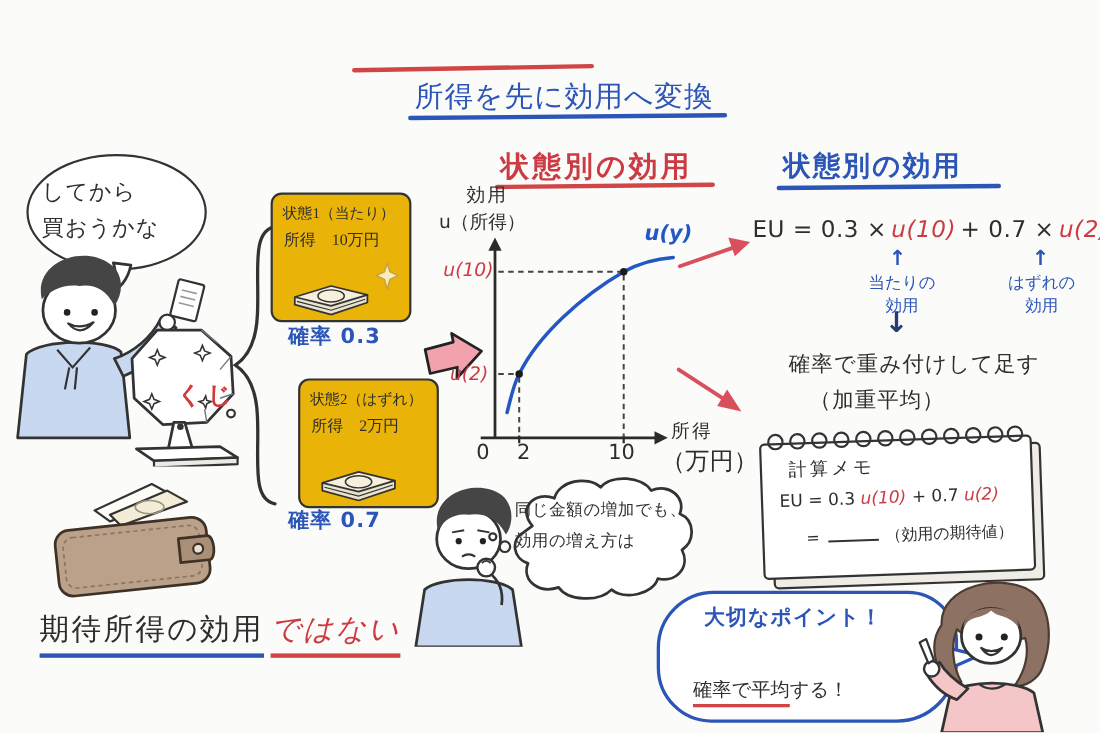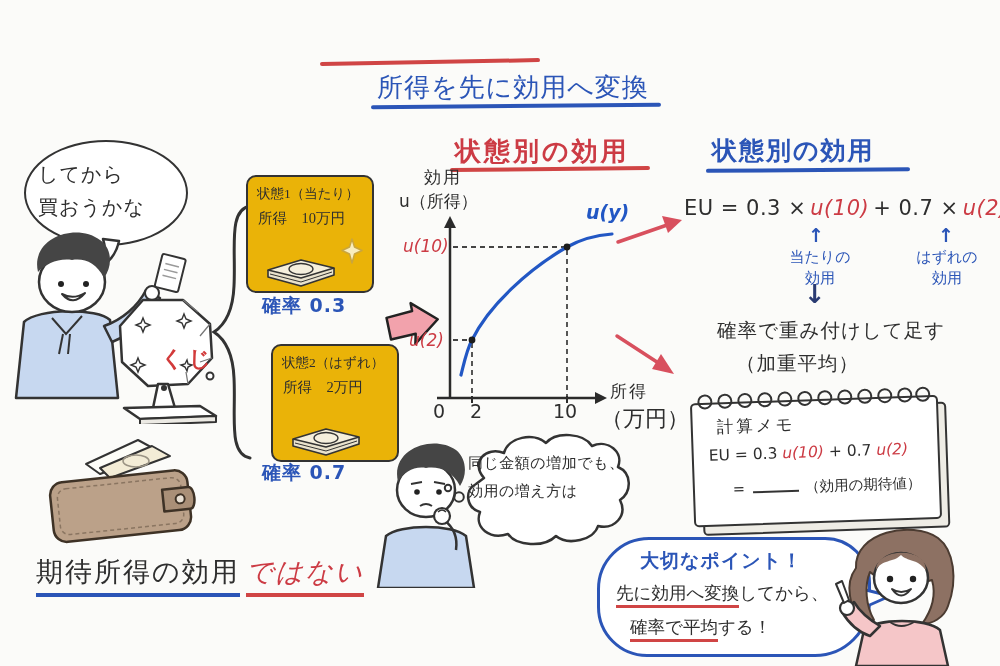--- a/index.html
+++ b/index.html
@@ -337,23 +337,20 @@
     <span style="display:block">同じ金額の増加でも、</span>
     <span style="display:block">効用の増え方は</span>
   </div>
 
   <div class="abs conclusion">
     <span class="conc-black">期待所得の効用</span><span class="conc-red">ではない</span>
   </div>
 
   <div class="abs pb">
     <div class="pb-line1">大切なポイント！</div>
-    <div class="pb-line2">
-      <span class="u-red-part">先に効用へ変換</span><span>してから、</span>
-    </div>
     <div class="pb-line3">
       <span class="u-red-part">確率で平均</span><span>する！</span>
     </div>
   </div>
   <svg class="abs pb-tail" width="46" height="34" viewBox="0 0 46 34">
     <path d="M4 6 L40 15 L6 30 C 13 22 13 13 4 6 Z" fill="#fff" stroke="#2b55b7" stroke-width="3" stroke-linejoin="round"></path>
   </svg>
 
   <svg class="abs woman" width="180" height="148" viewBox="0 0 180 148">
     <path d="M36 50 C 34 14 92 2 118 20 C 134 32 138 62 128 88 C 124 100 112 106 102 106 C 112 92 116 76 112 62 C 94 68 62 66 50 54 C 44 68 46 88 54 102 C 44 104 32 94 30 78 C 28 66 30 58 36 50 Z" fill="#8d7163" stroke="#4b3b31" stroke-width="2" stroke-linejoin="round"></path>

